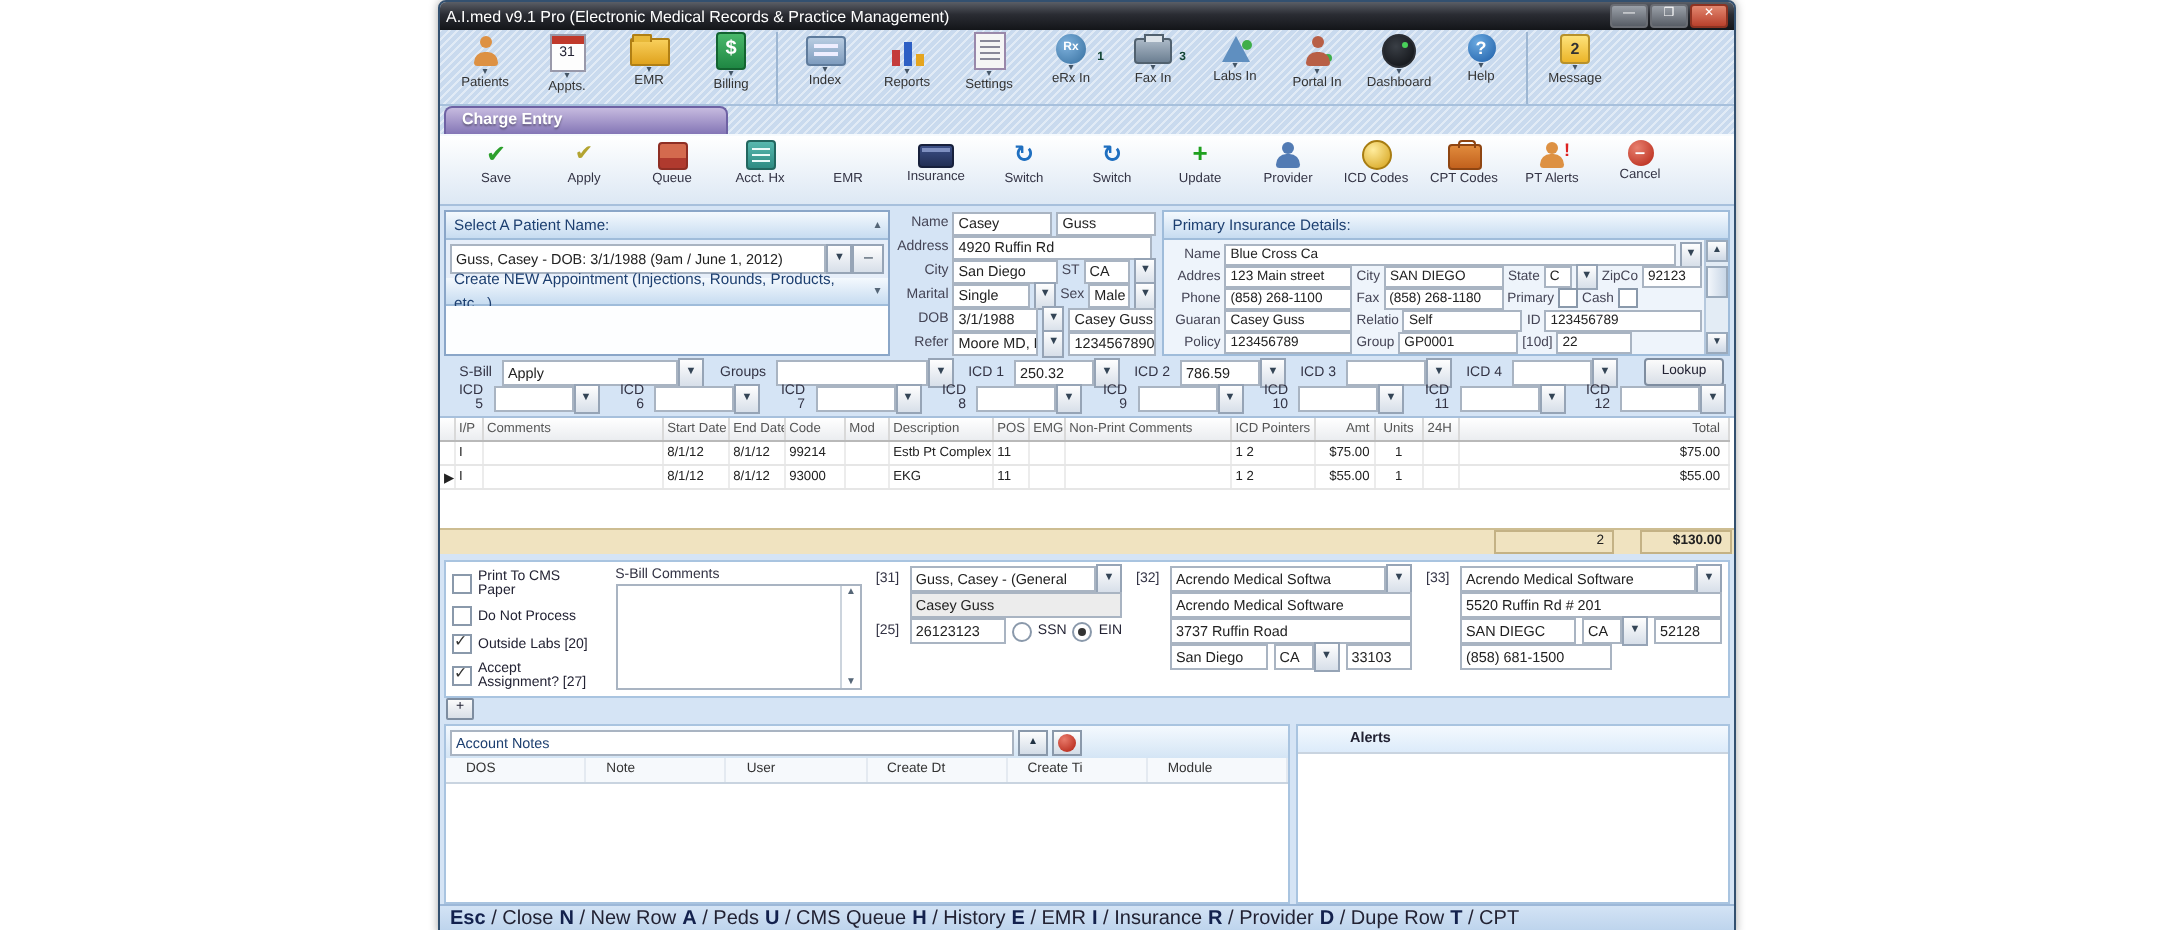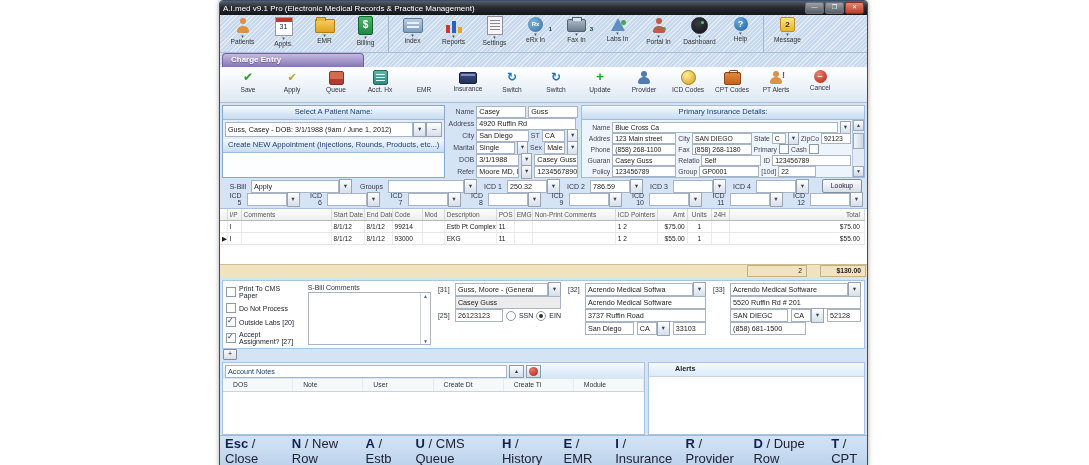--- a/index.html
+++ b/index.html
@@ -85,21 +85,21 @@
   .c-cpt{background:linear-gradient(#e08a3c,#c2611d);border:1px solid #8e4512;border-radius:2px;width:15px!important;height:11px!important;margin:3px auto 0;}
   .c-cpt::before{content:"";position:absolute;top:-3px;left:4px;width:7px;height:3px;border:1px solid #8e4512;border-bottom:none;border-radius:2px 2px 0 0;}
   .c-ptalerts{color:#dd9143;}
   .c-ptalerts::after{box-shadow:none;}
   .c-ptalerts .excl{position:absolute;right:0;top:0;color:#d22;font-weight:bold;font-size:9px;}
   .c-cancel{background:radial-gradient(circle at 35% 30%,#e8806f,#b42313);border-radius:50%;width:13px!important;height:13px!important;margin:1px auto 0;}
   .c-cancel::after{content:"–";position:absolute;inset:0;color:#fff;font-weight:bold;font-size:9px;line-height:12px;text-align:center;}
   
   .patient-section{flex:0 0 73px;display:flex;gap:3px;padding:2px 2px 1px 2px;}
   .panel-hdr{height:13px;background:linear-gradient(#f4f9fe,#c7dcf1);border-bottom:1px solid #9fbcda;color:#1d3f70;
-             font-size:7.6px;line-height:12px;padding:0 4px;display:flex;justify-content:space-between;align-items:center;flex-direction:column;}
+             font-size:7.6px;line-height:12px;padding:0 4px;display:flex;justify-content:space-between;align-items:center;}
   .panel-hdr .chev{font-size:6px;color:#567;}
   .pat-left{width:243px;border:1px solid #8aa6c8;background:#fdfeff;display:flex;flex-direction:column;}
   .pat-combo-row{height:17px;display:flex;align-items:center;gap:0;background:#e6eef9;padding:1px 2px;}
   .fld{background:#fff;border:1px solid #a9b4c2;height:11px;font-size:7.2px;line-height:11px;padding:0 2px;color:#222;
        overflow:hidden;white-space:nowrap;}
   .drop{width:11px;height:13px;border:1px solid #96a4b6;background:linear-gradient(#fefefe,#d7dfe9);font-size:5.5px;
         line-height:12px;text-align:center;color:#345;flex:0 0 11px;}
   .pat-combo-row .fld{flex:1;height:13px;line-height:13px;}
   .minus-btn{width:14px;height:13px;border:1px solid #96a4b6;background:linear-gradient(#fefefe,#d7dfe9);
              font-size:8px;line-height:11px;text-align:center;color:#345;}
@@ -181,21 +181,21 @@
   .redbtn{width:13px;height:11px;border:1px solid #8a99ab;background:linear-gradient(#fdfdfd,#d3dce7);position:relative;}
   .redbtn::after{content:"";position:absolute;inset:1px 2px;border-radius:50%;background:radial-gradient(circle at 35% 30%,#e87a6a,#b01e10);}
   .notes-cols{height:12px;display:flex;border-bottom:1px solid #c9d4e0;background:#f6f9fc;}
   .ncol{flex:1;font-size:6.8px;color:#333;line-height:12px;padding-left:10px;border-right:1px solid #e4eaf1;overflow:hidden;white-space:nowrap;}
   .notes-body{flex:1;background:#fff;}
   .alerts{flex:1;border:1px solid #a9c4e0;background:#fff;display:flex;flex-direction:column;}
   .alerts-hdr{height:13px;background:linear-gradient(#f4f9fe,#dcebfa);font-size:7.2px;color:#223;line-height:12px;padding-left:26px;border-bottom:1px solid #c9d4e0;font-weight:bold;}
   .alerts-body{flex:1;}
   
   .shortcut-bar{flex:0 0 13px;background:linear-gradient(#d3e3f5,#bcd3ec);border-top:1px solid #9db8d8;
-      display:flex;align-items:center;gap:13px;padding-left:5px;font-size:13px;color:#223;}
+      display:flex;align-items:center;gap:3px;padding-left:5px;font-size:10px;color:#223;}
   .shortcut-bar b{color:#13214d;}
   .status-bar{flex:0 0 16px;background:linear-gradient(#f2f8fe,#c0d6ef);border-top:1px solid #8fb0d4;
       display:flex;align-items:center;padding:0 6px;font-size:7.4px;color:#334;}
   .status-left{flex:1;display:flex;align-items:center;gap:3px;}
   .keyicon{width:8px;height:11px;position:relative;color:#e3b92c;}
   .keyicon::before{content:"";position:absolute;top:0;left:1px;width:6px;height:6px;border-radius:50%;background:currentColor;}
   .keyicon::after{content:"";position:absolute;bottom:0;left:3px;width:2px;height:5px;background:currentColor;box-shadow:2px 1px 0 -1px currentColor;}
 </style>
 </head>
 <body>
@@ -713,21 +713,21 @@
         <div class="sbill-scroll">
               <span>▲</span>
               <span>▼</span>
             </div>
       </div>
     </div>
     <div class="bbox b31">
       <div class="brow">
         <span class="btag">[31]</span>
         <span class="combo" style="flex:1">
-              <span class="fld" style="flex:1">Guss, Moore - (General</span>
+              <span class="fld" style="flex:1">Guss, Casey - (General</span>
               <span class="drop">▼</span>
             </span>
       </div>
       <div class="bindent">
         <div class="brow">
               <span class="fld gfld" style="flex:1">Casey Guss</span>
             </div>
       </div>
       <div class="brow">
         <span class="btag">[25]</span>
@@ -817,21 +817,21 @@
       <div class="alerts-body"></div>
     </div>
   </div>
 
   <div class="shortcut-bar">
 
       <span class="sc"><b>Esc</b> <span>/ Close</span></span>
 
       <span class="sc"><b>N</b> <span>/ New Row</span></span>
 
-      <span class="sc"><b>A</b> <span>/ Estb</span></span>
+      <span class="sc"><b>A</b> <span>/ Peds</span></span>
 
       <span class="sc"><b>U</b> <span>/ CMS Queue</span></span>
 
       <span class="sc"><b>H</b> <span>/ History</span></span>
 
       <span class="sc"><b>E</b> <span>/ EMR</span></span>
 
       <span class="sc"><b>I</b> <span>/ Insurance</span></span>
 
       <span class="sc"><b>R</b> <span>/ Provider</span></span>

